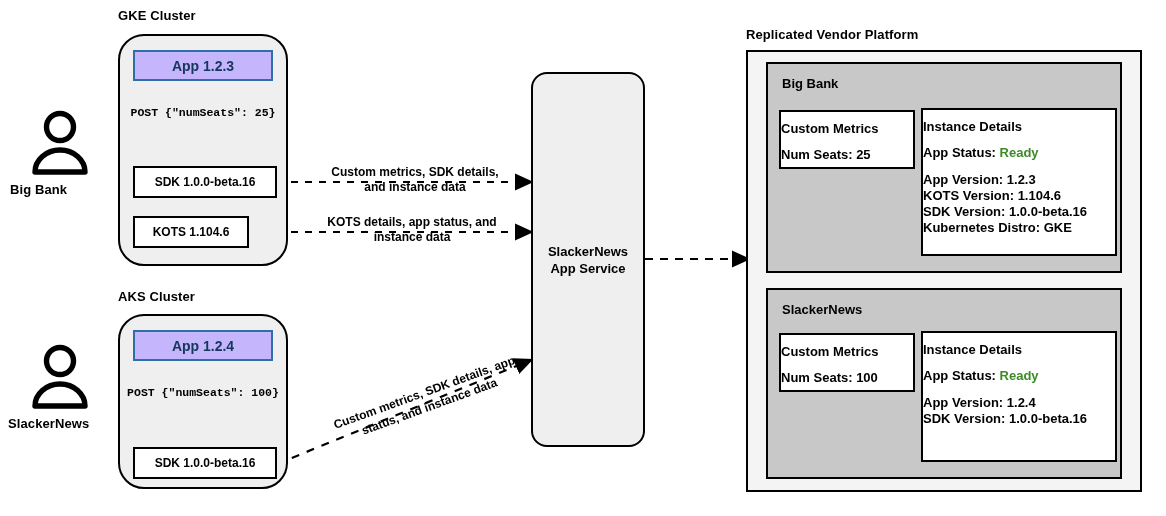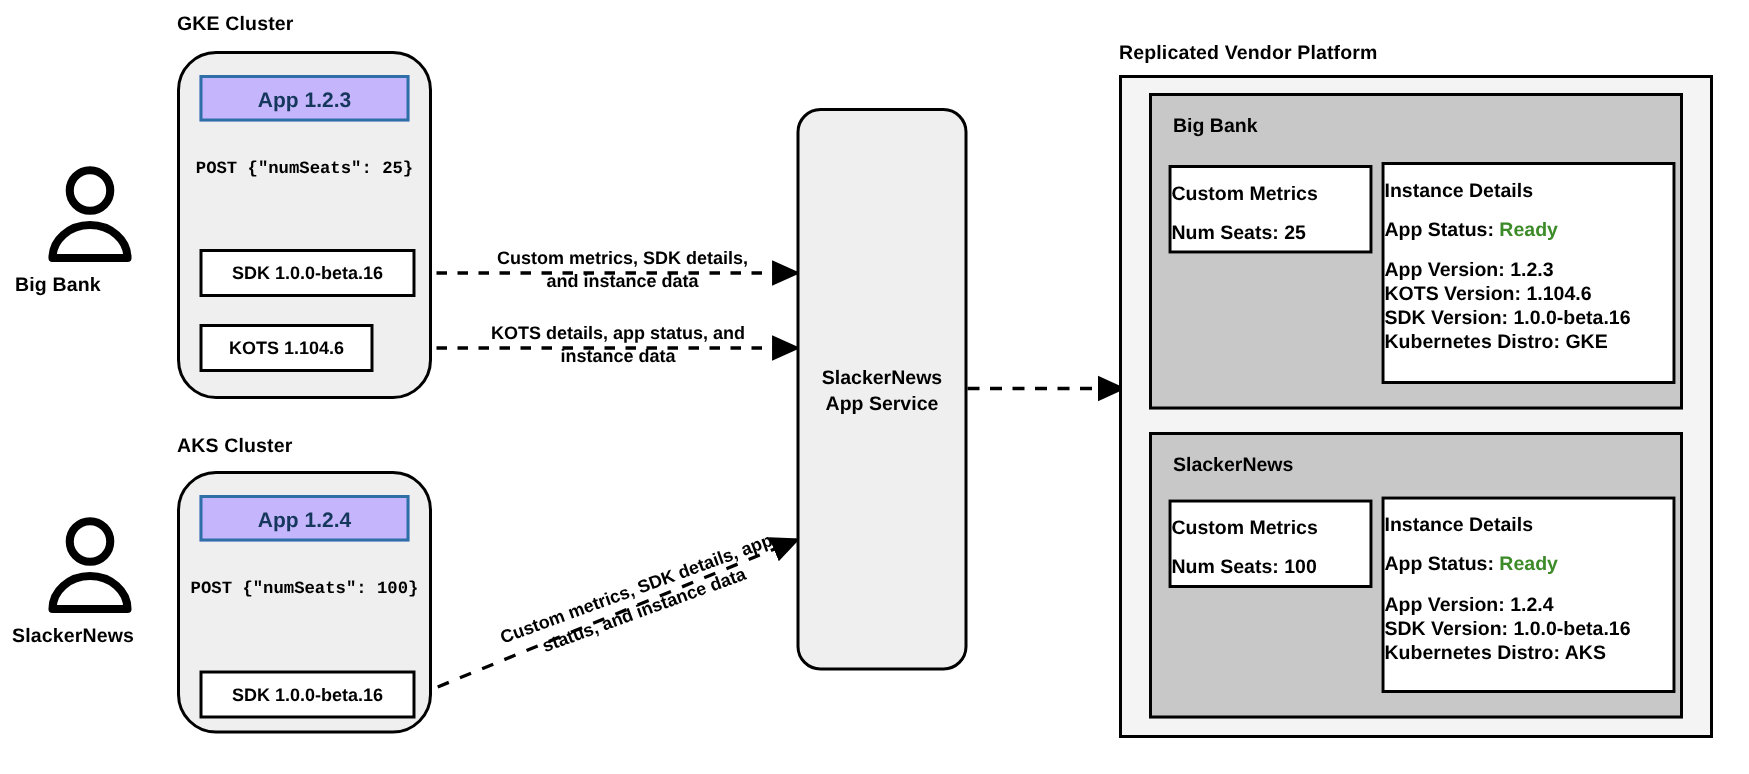--- a/index.html
+++ b/index.html
@@ -250,16 +250,15 @@
 
   <div class="abs card" style="left:921px;top:331px;width:196px;height:131px;">
     <div class="card-h">Instance Details</div>
     <div class="card-line">
       <span>App Status:</span>
       <span class="ready">Ready</span>
     </div>
     <div class="spacer-line"></div>
     <div class="card-line">App Version: 1.2.4</div>
     <div class="card-line">SDK Version: 1.0.0-beta.16</div>
-    <div class="card-line">Kubernetes Distro: AKS</div>
   </div>
 
 </div>
 
 </body></html>

